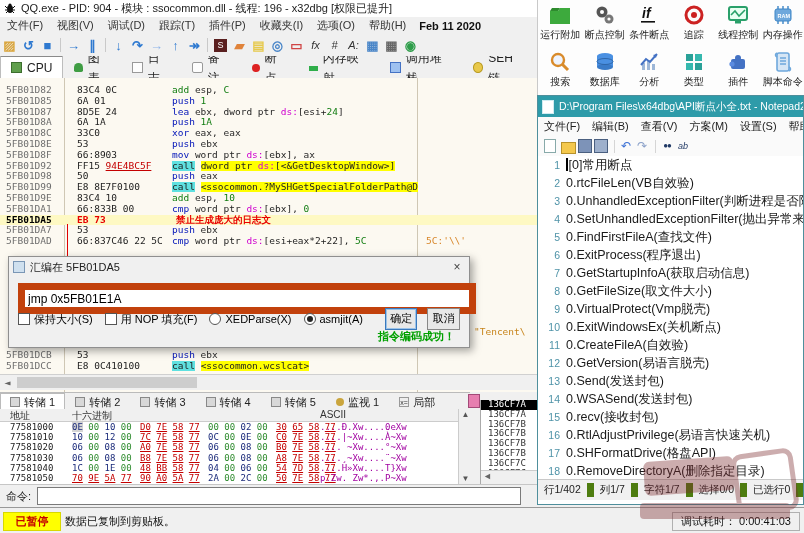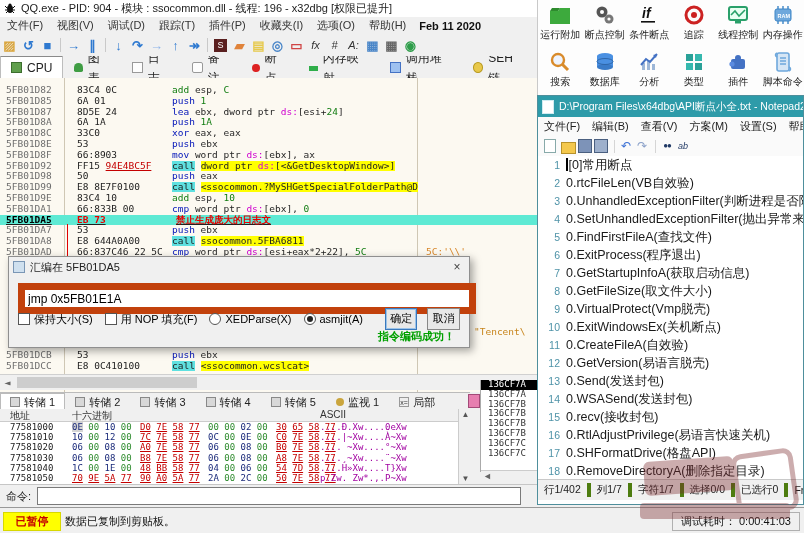--- a/index.html
+++ b/index.html
@@ -40,21 +40,21 @@
   #disasm{position:absolute;left:0;top:78px;width:537px;height:314px;background:#fcf9f1;overflow:hidden;
     font-family:"DejaVu Sans Mono",monospace;font-size:9.5px;color:#1f1f1f;}
   #disasm .vline1{position:absolute;left:64px;top:0;bottom:0;width:1px;background:#cfc7b4;}
   #disasm .vline2{position:absolute;left:417px;top:0;bottom:0;width:1px;background:#cfc7b4;}
   #disasm-rows{position:absolute;left:0;top:7px;right:0;}
   .drow{display:flex;height:10.8px;line-height:10.8px;white-space:pre;}
   .drow .ca{width:62px;padding-left:6px;color:#6e6e6e;flex:none;}
   .drow .cb{width:95px;padding-left:9px;color:#222;flex:none;overflow:hidden;}
   .drow .ci{width:250px;flex:none;overflow:hidden;}
   .drow .cc{flex:1;overflow:hidden;padding-left:4px;}
-  .drow.sel{background:#5eead4;text-decoration:underline;}
+  .drow.sel{background:#fef9c3;}
   .drow.sel .ca{color:#000;font-weight:bold;}
   .pm{color:#0013b8}.pg{color:#127d12}.pn{color:#127d12}.pd{color:#cf00cf}.pr{color:#2b2b2b}
   .py{background:#ffff00}.pyd{background:#ffff00;color:#cf00cf}
   .pc{background:#5fe0e0}.pys{background:#bac63f}
   .pu{color:#c40000;text-decoration:underline}.prd{color:#e80000;font-weight:bold}.por{color:#d8872b}
   #jmp-line{position:absolute;left:67px;top:146px;width:3px;height:34px;border-left:1px solid #e00000;border-bottom:1px solid #e00000;}
   #str-comment{position:absolute;left:474px;top:248px;color:#c8861e;}
   #dis-hscroll{position:absolute;left:0;top:296px;width:537px;height:15px;background:#f0f0f0;border-top:1px solid #d0d0d0;
     font-size:10px;color:#666;display:flex;align-items:center;}
   #dis-hscroll .arr{width:15px;text-align:center;}
@@ -92,21 +92,21 @@
   .hrow .grp{position:absolute;top:0;}
   .g0{left:72px}.g1{left:140px}.g2{left:208px}.g3{left:276px}
   .hb{color:#1a2a7a}.hb.z{color:#2e8b2e}.hb.p{color:#c40000;text-decoration:underline}
   .hb.cur{background:#d5d5d5;}
   .hrow .hascii{position:absolute;left:320px;color:#a000a0;}
   #dump-vscroll{position:absolute;left:458px;top:409px;width:13px;height:75px;background:#f0f0f0;border-left:1px solid #ccc;
     font-size:8px;color:#555;}
   #dump-vscroll .up{position:absolute;top:1px;left:0;right:0;text-align:center;}
   #dump-vscroll .dn{position:absolute;bottom:1px;left:0;right:0;text-align:center;}
   
-  #stack-pane{position:absolute;left:480px;top:380px;width:57px;height:92px;background:#fff;border-left:1px solid #aaa;
+  #stack-pane{position:absolute;left:480px;top:400px;width:57px;height:92px;background:#fff;border-left:1px solid #aaa;
     font-family:"DejaVu Sans Mono",monospace;font-size:9px;overflow:hidden;}
   #stack-pane .srow{height:9.8px;line-height:9.8px;padding-left:7px;color:#333;white-space:nowrap;}
   #stack-pane .srow.sel{background:#000;color:#fff;}
   #stack-struct-ico{position:absolute;left:468px;top:394px;width:10px;height:12px;background:#e77fb0;border:1px solid #a34a78;}
   #stack-hscroll{position:absolute;left:481px;top:470px;width:56px;height:13px;background:#f0f0f0;border-top:1px solid #ccc;
     font-size:9px;color:#666;padding-left:2px;}
   
   #cmd-row{position:absolute;left:0;top:484px;width:537px;height:22px;background:#f0f0f0;border-top:1px solid #c6c6c6;
     display:flex;align-items:center;font-size:11px;color:#222;}
   #cmd-row .lbl{padding:0 6px 0 6px;}
@@ -142,21 +142,21 @@
   .np-find{font-size:8px;color:#223a66;width:14px!important;text-align:center;line-height:14px;letter-spacing:-1px;}
   .np-replace{font-size:9px;font-style:italic;color:#223a66;width:14px!important;text-align:center;line-height:14px;}
   .np-sep{width:1px;height:13px;background:#d5d5d5;margin:0 4px;}
   #np-editor{position:absolute;left:0;top:60px;width:265px;height:323px;background:#fff;overflow:hidden;}
   .npline{display:flex;height:18px;line-height:18px;white-space:pre;}
   .npline .lnum{width:22px;flex:none;text-align:right;padding-right:6px;color:#4f93a8;font-size:10.5px;}
   .npline .ltext{flex:1;font-size:12.5px;color:#1a1a1a;overflow:hidden;position:relative;}
   .caret{display:inline-block;width:1.5px;height:13px;background:#000;vertical-align:-2px;margin-right:1px;}
   #np-status{position:absolute;left:0;top:383px;width:265px;height:20px;background:#f0f0f0;border-top:1px solid #c9c9c9;
     display:flex;align-items:center;font-size:10.5px;color:#222;overflow:hidden;}
-  #np-status .seg{padding:0 6px;border-right:4px solid #4d7c0f;white-space:nowrap;}
+  #np-status .seg{padding:0 6px;border-right:7px solid #4d7c0f;white-space:nowrap;}
   
   #watermark{position:absolute;right:0;bottom:0;width:185px;height:82px;opacity:.38;pointer-events:none;}
   #watermark .wm-box{position:absolute;right:8px;top:0;width:52px;height:52px;border:5px solid #7c2a2e;border-radius:10px;transform:rotate(-8deg);}
   #watermark .wm-s1{position:absolute;right:70px;top:8px;width:90px;height:34px;background:#7c2a2e;border-radius:6px;transform:rotate(-4deg);}
   #watermark .wm-s2{position:absolute;right:14px;top:52px;width:150px;height:16px;background:#7c2a2e;border-radius:4px;}
 </style>
 </head>
 <body>
 
 <div id="screen">
@@ -257,21 +257,20 @@
         <div class="drow"><span class="ca">5FB01D8C</span><span class="cb"><span>33C0</span></span><span class="ci"><span class="pm">xor </span><span class="pr">eax</span><span>, </span><span class="pr">eax</span></span><span class="cc"></span></div>
         <div class="drow"><span class="ca">5FB01D8E</span><span class="cb"><span>53</span></span><span class="ci"><span class="pm">push </span><span class="pr">ebx</span></span><span class="cc"></span></div>
         <div class="drow"><span class="ca">5FB01D8F</span><span class="cb"><span>66:8903</span></span><span class="ci"><span class="pm">mov </span><span>word ptr </span><span class="pd">ds:</span><span>[ebx]</span><span>, </span><span class="pr">ax</span></span><span class="cc"></span></div>
         <div class="drow"><span class="ca">5FB01D92</span><span class="cb"><span>FF15 </span><span class="pu">94E4BC5F</span></span><span class="ci"><span class="pc">call</span><span> </span><span class="py">dword ptr </span><span class="pyd">ds:</span><span class="py">[&lt;&amp;GetDesktopWindow&gt;]</span></span><span class="cc"></span></div>
         <div class="drow"><span class="ca">5FB01D98</span><span class="cb"><span>50</span></span><span class="ci"><span class="pm">push </span><span class="pr">eax</span></span><span class="cc"></span></div>
         <div class="drow"><span class="ca">5FB01D99</span><span class="cb"><span>E8 8E7F0100</span></span><span class="ci"><span class="pc">call</span><span> </span><span class="py">&lt;ssocommon.?MySHGetSpecialFolderPath@D</span></span><span class="cc"></span></div>
         <div class="drow"><span class="ca">5FB01D9E</span><span class="cb"><span>83C4 10</span></span><span class="ci"><span class="pg">add </span><span class="pr">esp</span><span>, </span><span class="pn">10</span></span><span class="cc"></span></div>
         <div class="drow"><span class="ca">5FB01DA1</span><span class="cb"><span>66:833B 00</span></span><span class="ci"><span class="pm">cmp </span><span>word ptr </span><span class="pd">ds:</span><span>[ebx]</span><span>, </span><span class="pn">0</span></span><span class="cc"></span></div>
         <div class="drow sel"><span class="ca">5FB01DA5</span><span class="cb"><span class="prd">EB 73</span></span><span class="cc"><span class="prd">禁止生成庞大的日志文</span></span></div>
         <div class="drow"><span class="ca">5FB01DA7</span><span class="cb"><span>53</span></span><span class="ci"><span class="pm">push </span><span class="pr">ebx</span></span><span class="cc"></span></div>
-        <div class="drow"><span class="ca">5FB01DA8</span><span class="cb"><span>E8 644A0A00</span></span><span class="ci"><span class="pc">call</span><span> </span><span class="py">ssocommon.5FBA6811</span></span><span class="cc"></span></div>
         <div class="drow"><span class="ca">5FB01DAD</span><span class="cb"><span>66:837C46 22 5C</span></span><span class="ci"><span class="pm">cmp </span><span>word ptr </span><span class="pd">ds:</span><span>[esi+eax*2+22]</span><span>, </span><span class="pn">5C</span></span><span class="cc"><span class="por">5C:'\\'</span></span></div>
       </div>
     <div id="jmp-line"></div>
     <div id="disasm-floats" style="position:absolute;left:0;top:272px;right:0;">
         <div class="drow"><span class="ca">5FB01DCB</span><span class="cb"><span>53</span></span><span class="ci"><span class="pm">push </span><span class="pr">ebx</span></span><span class="cc"></span></div>
         <div class="drow"><span class="ca">5FB01DCC</span><span class="cb"><span>E8 0C410100</span></span><span class="ci"><span class="pc">call</span><span> </span><span class="py">&lt;ssocommon.wcslcat&gt;</span></span><span class="cc"></span></div>
       </div>
     <div id="str-comment">"Tencent\</div>
     <div id="dis-hscroll">
       <span class="arr">◄</span>

